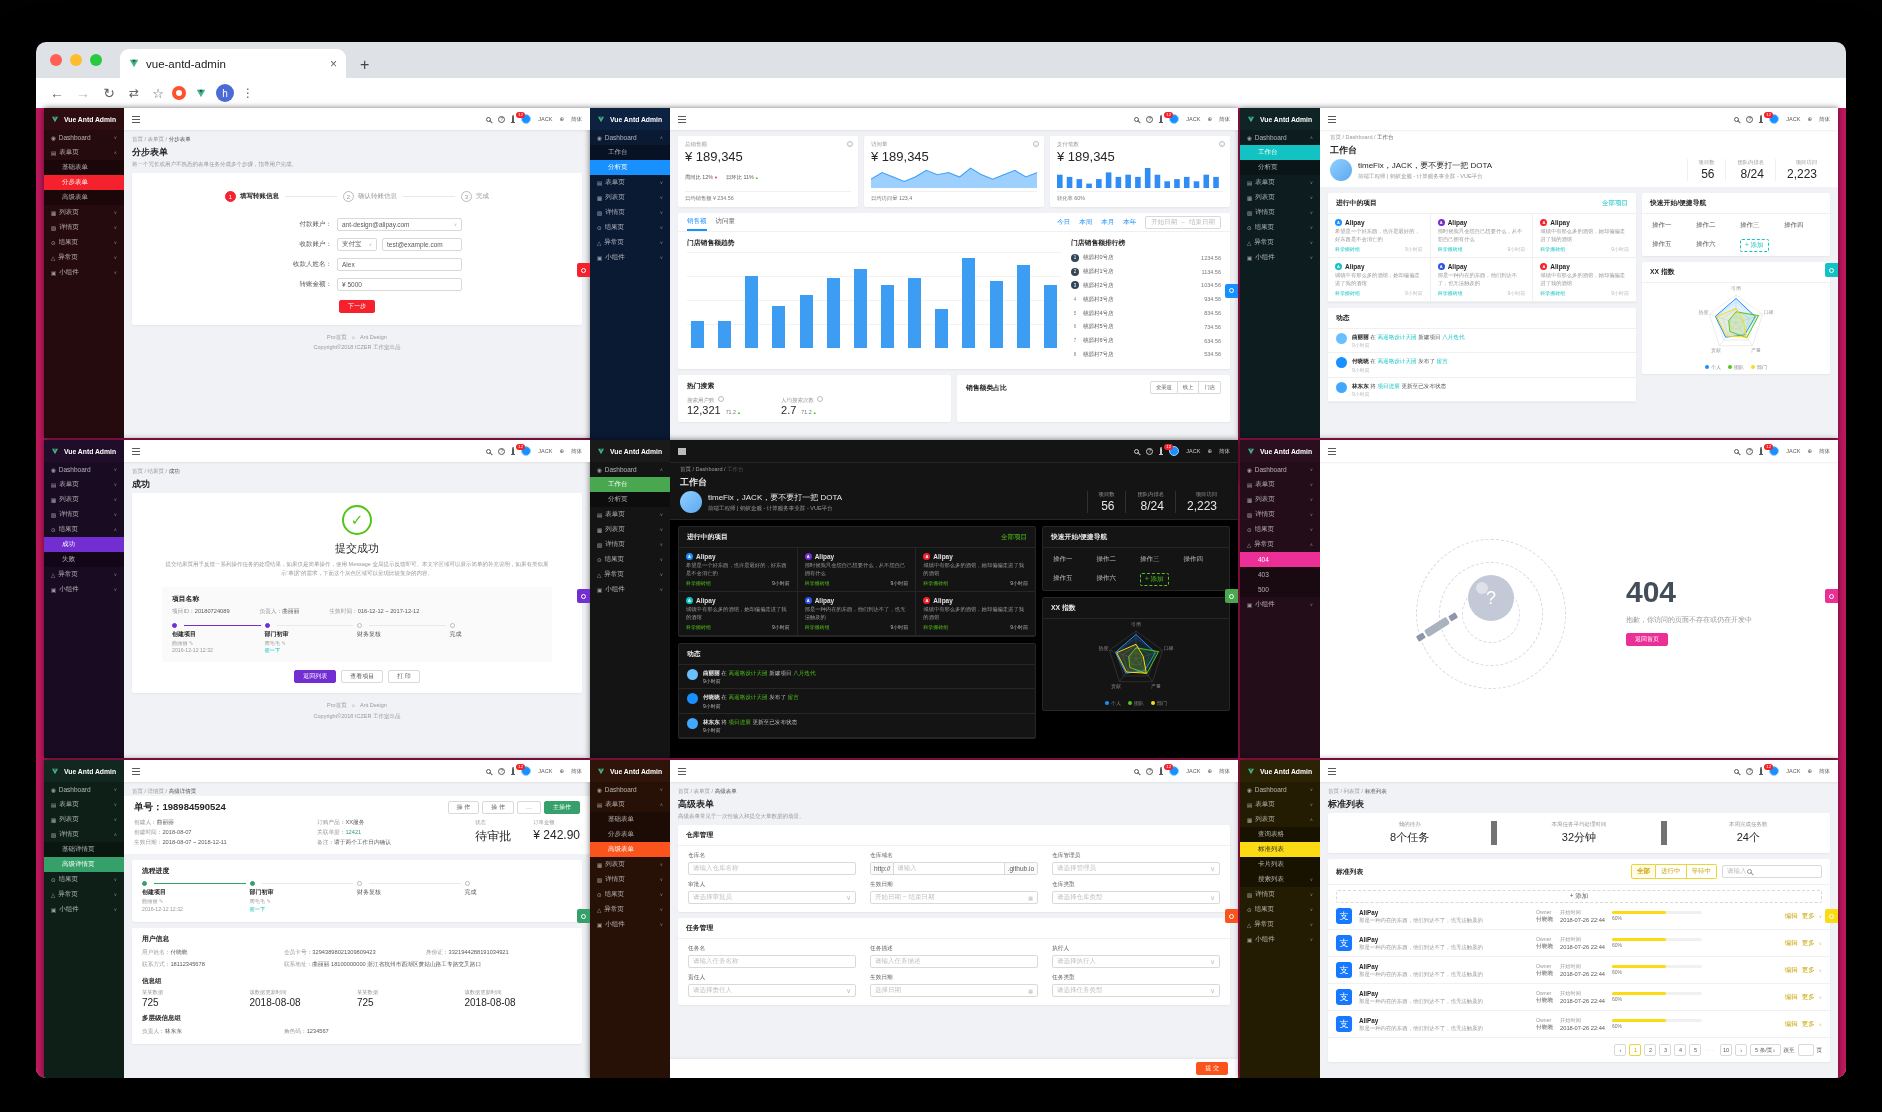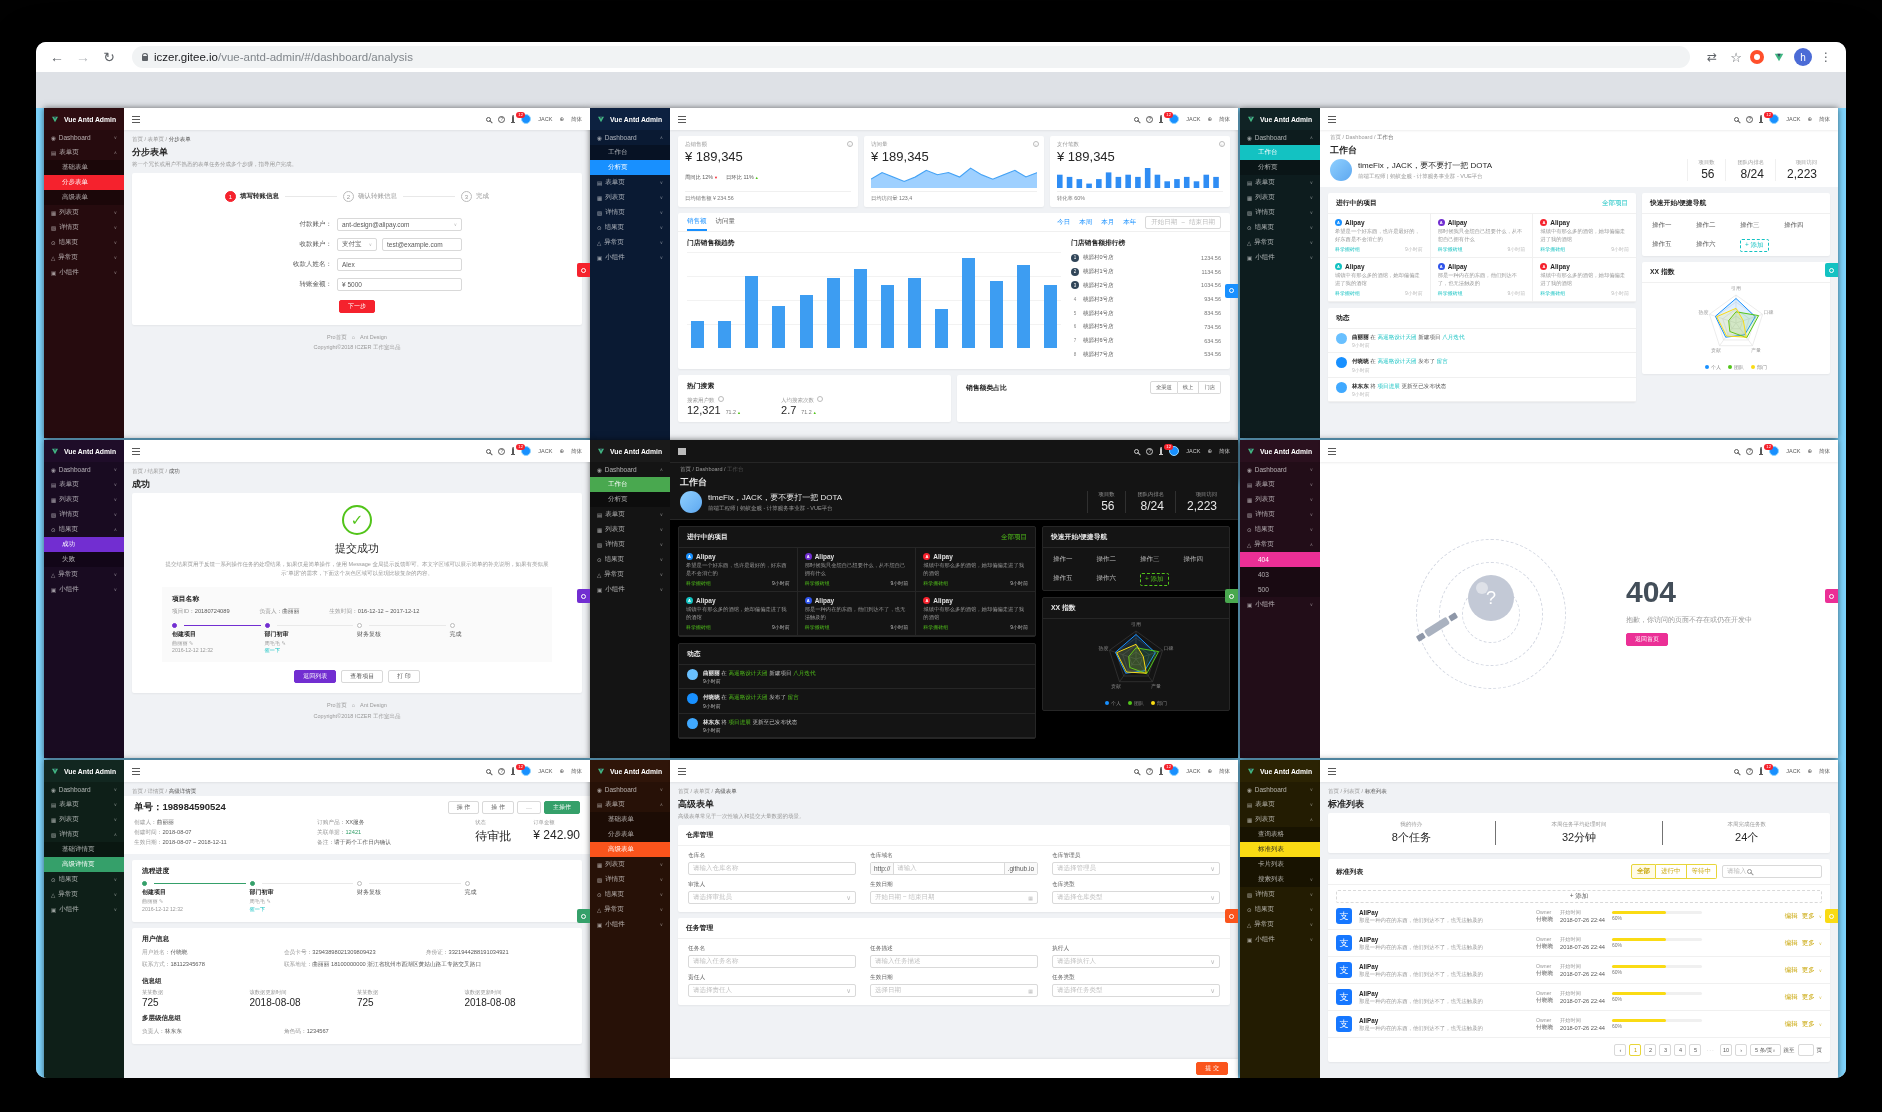--- a/index.html
+++ b/index.html
@@ -24,21 +24,21 @@
   .url{font-size:11.5px;color:#202124}
   .url span{color:#80868b}
   .tbi{color:#5f6368;font-size:12px;width:20px;text-align:center}
   .ext-o{width:14px;height:14px;border-radius:50%;background:#ff4f2b;position:relative}
   .ext-o::after{content:"";position:absolute;inset:4px;border-radius:50%;background:#fff}
   .avatar-h{width:18px;height:18px;border-radius:50%;background:#4b6bd6;color:#fff;font-size:10px;display:flex;align-items:center;justify-content:center}
   .vue{width:0;height:0;border-left:5px solid transparent;border-right:5px solid transparent;border-top:9px solid #41b883;position:relative}
   .vue::after{content:"";position:absolute;left:-2.5px;top:-9px;border-left:2.5px solid transparent;border-right:2.5px solid transparent;border-top:4.5px solid #35495e}
   .vue.small{transform:scale(.85)}
   
-  .content{position:absolute;left:0;right:0;top:66px;bottom:0;background:#7dd3fc}
+  .content{position:absolute;left:0;right:0;top:66px;bottom:0;background:#be185d}
   .panel{position:absolute;display:flex;background:#f0f2f5;overflow:hidden;font-size:6.5px;color:#595959;box-shadow:0 0 6px rgba(0,0,0,.55)}
   .panel.dark{background:#000;color:#bfbfbf}
   .side{width:80px;flex:none;background:var(--side);display:flex;flex-direction:column;overflow:hidden}
   .slogo{height:22px;flex:none;display:flex;align-items:center;gap:4px;padding:0 6px;background:var(--logo)}
   .slogo-t{color:#fff;font-size:6.8px;font-weight:bold;white-space:nowrap}
   .mi{height:15px;display:flex;align-items:center;gap:3px;padding:0 7px;color:rgba(255,255,255,.65);white-space:nowrap;cursor:pointer}
   .mi .lab{flex:1;overflow:hidden}
   .mi.sub{padding-left:18px;background:var(--sub)}
   .mi.sel{background:var(--sel);color:var(--selTx,#fff)}
   .micon{font-size:5.5px;opacity:.9}
@@ -215,21 +215,21 @@
   
   .fgrid{display:grid;grid-template-columns:repeat(3,1fr);gap:6px 14px;padding:6px 10px 8px}
   .ff .fl{font-size:5.7px;color:#595959;margin-bottom:2px}
   .inbox{height:13px;border:1px solid #d9d9d9;border-radius:2px;background:#fff;display:flex;align-items:center;padding:0 4px;color:#bfbfbf;gap:3px}
   .inbox .grow{flex:1;overflow:hidden;white-space:nowrap}
   .inbox .addon{background:#fafafa;border-right:1px solid #d9d9d9;margin:0 0 0 -4px;padding:0 3px;height:100%;display:flex;align-items:center;color:#595959}
   .inbox .addon.r{border-right:none;border-left:1px solid #d9d9d9;margin:0 -4px 0 0}
   .subbar{position:absolute;left:0;right:0;bottom:0;height:19px;background:#fff;box-shadow:0 -1px 2px rgba(0,0,0,.06);display:flex;align-items:center;justify-content:flex-end;padding:0 10px}
   
   .lstats{display:flex;padding:8px 0}
-  .lst{flex:1;text-align:center;border-right:1px solid #737373}
+  .lst{flex:1;text-align:center;border-right:6px solid #737373}
   .lst:last-child{border-right:none}
   .lst .l{font-size:5.5px;color:#999}
   .lst .v{font-size:11px;color:#262626;margin-top:2px}
   .lfilter{display:flex;margin-left:auto;align-items:center;gap:5px}
   .seg{display:flex}
   .seg span{border:1px solid #e8d639;color:#c9a606;padding:2px 5px;border-left-width:0}
   .seg span:first-child{border-left-width:1px;border-radius:2px 0 0 2px;background:#fffbe6;font-weight:bold}
   .seg span:last-child{border-radius:0 2px 2px 0}
   .srch{width:100px;height:13px;border:1px solid #d9d9d9;border-radius:2px;display:flex;align-items:center;padding:0 4px;color:#bbb;background:#fff}
   .addrow{margin:5px 8px 0;border:1px dashed #d9d9d9;border-radius:2px;height:13px;display:flex;align-items:center;justify-content:center;color:#595959}
@@ -249,28 +249,37 @@
   .pg{min-width:12px;height:12px;border:1px solid #d9d9d9;border-radius:2px;background:#fff;display:flex;align-items:center;justify-content:center;padding:0 2px}
   .pg.on{border-color:#e8d639;color:#c9a606}
   .pg.noborder{border:none}
   .dots5{letter-spacing:1px;color:#bbb}
 </style>
 </head>
 <body>
 
 <div class="stage">
   <div class="window">
+    <div class="tabstrip">
+      <div class="lights">
+        <span class="light" style="background:#ff5f57"></span>
+        <span class="light" style="background:#febc2e"></span>
+        <span class="light" style="background:#28c840"></span>
+      </div>
+      <div class="tab">
+        <span class="vue small"></span>
+        <span class="tab-title">vue-antd-admin</span>
+        <span class="tab-x">×</span>
+      </div>
+      <span class="newtab">+</span>
+    </div>
     <div class="toolbar">
       <span class="nav">←</span>
       <span class="nav dim">→</span>
       <span class="nav">↻</span>
-      <div class="addr">
-        <span class="lock"></span>
-        <span class="url"><b style="font-weight:normal">iczer.gitee.io</b><span>/vue-antd-admin/#/dashboard/analysis</span></span>
-      </div>
       <span class="tbi">⇄</span>
       <span class="tbi" style="font-size:13px">☆</span>
       <span class="ext-o"></span>
       <span class="vue small" style="margin:0 6px"></span>
       <span class="avatar-h">h</span>
       <span class="tbi">⋮</span>
     </div>
     <div class="content">
         <div class="panel" style="left: 8px; top: 0px; width: 546px; height: 330px; --side: #260b0e; --sub: #1b0709; --logo: #2e0d11; --sel: #f5222d; --acc: #f5222d;">
           <div class="side">

